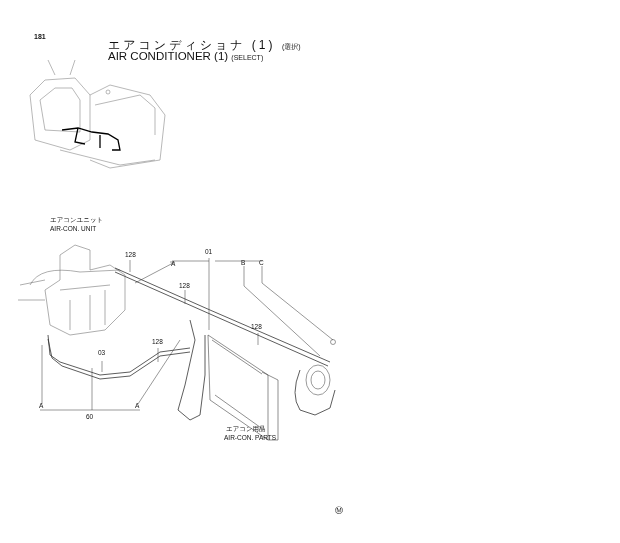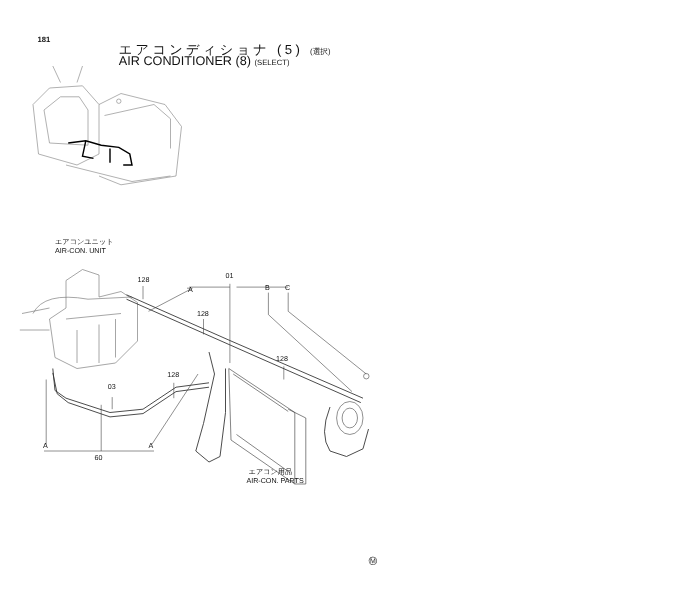--- a/index.html
+++ b/index.html
@@ -12,25 +12,25 @@
   .t2 { left:108px; top:50px; font-size:11.5px; white-space:nowrap; }
   .lbl { font-size:6.5px; white-space:nowrap; }
   .num { font-size:6.5px; }
   svg.drawing { position:absolute; left:0; top:0; }
 </style>
 </head>
 <body>
 
 <div class="abs pg">181</div>
 <div class="abs t1">
-  <span>エアコンディショナ (5)</span>
+  <span>エアコンディショナ (1)</span>
   <small>(選択)</small>
 </div>
 <div class="abs t2">
-  <span>AIR CONDITIONER (8)</span>
+  <span>AIR CONDITIONER (1)</span>
   <small>(SELECT)</small>
 </div>
 
 <svg class="drawing" width="620" height="543" viewBox="0 0 620 543" fill="none" stroke="#555" stroke-width="0.6">
 
   <g stroke="#888">
     <path d="M30 95 L45 80 L75 78 L90 95 L90 140 L70 150 L35 140 Z"></path>
     <path d="M40 100 L55 88 L72 88 L80 100 L80 132 L45 130 Z"></path>
     <path d="M90 95 L110 85 L150 95 L165 115 L160 160 L110 168 L90 160"></path>
     <path d="M60 150 L120 165 L155 160"></path>

